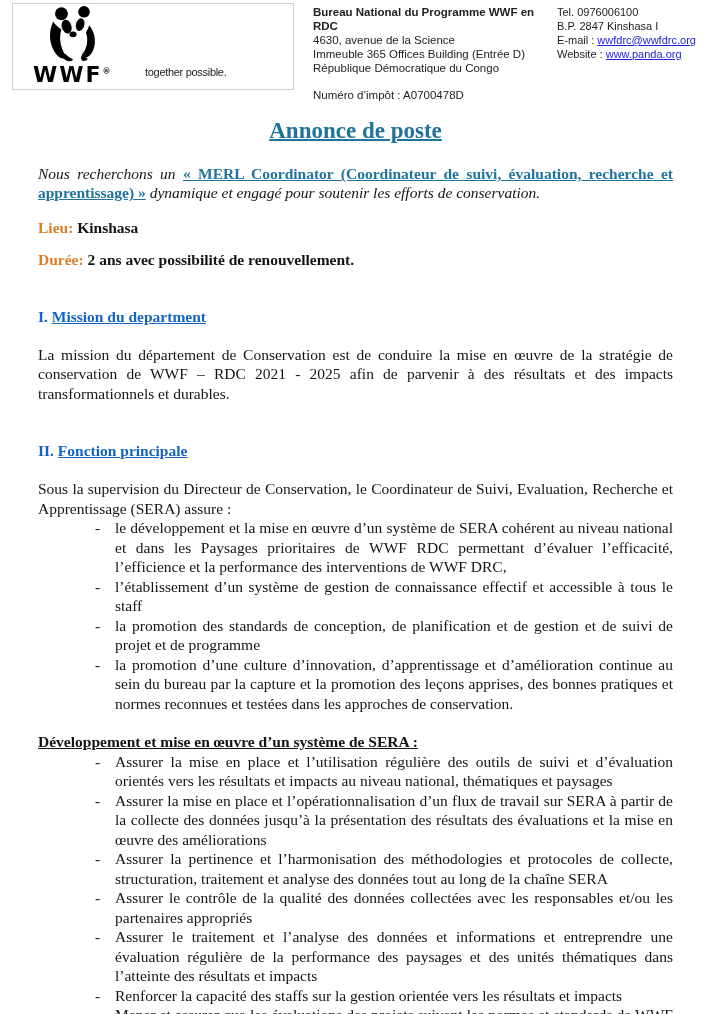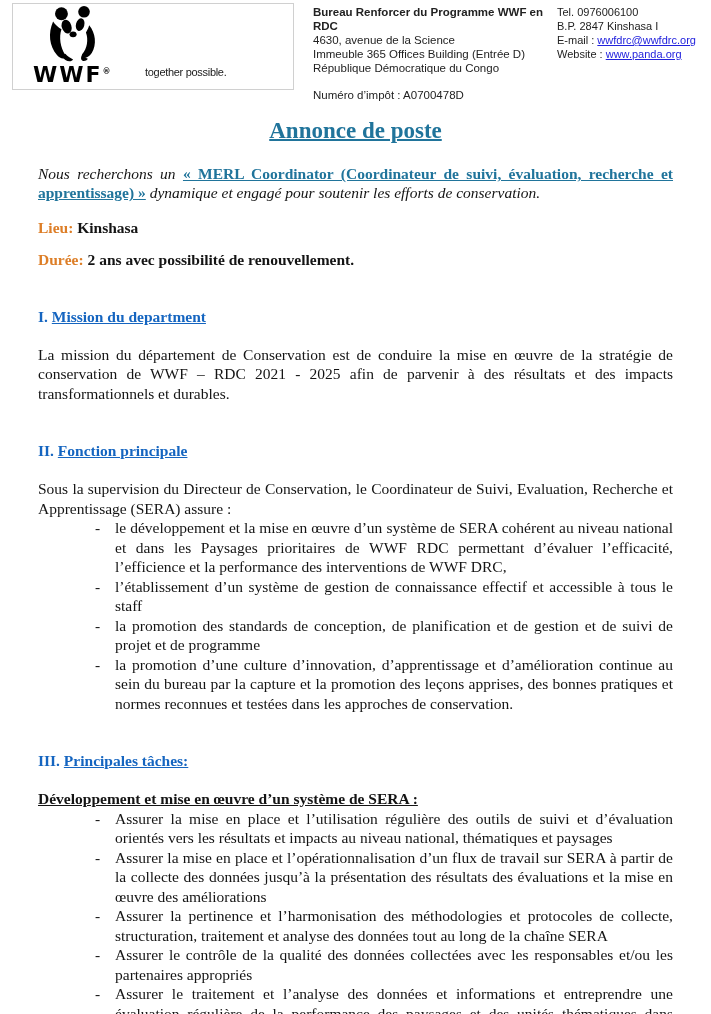--- a/index.html
+++ b/index.html
@@ -75,21 +75,21 @@
         <path d="M16 24 C8 42 10 62 22 76 C27 82 36 84 35 76 C27 64 25 48 29 36 C24 33 19 29 16 24 Z"></path>
         <path d="M72 30 C82 42 84 60 76 73 C70 82 58 84 61 75 C69 66 71 52 67 41 C69 38 71 34 72 30 Z"></path>
         <path d="M30 78 C34 86 44 88 47 83 C43 80 38 78 35 74 Z"></path>
         <path d="M60 78 C57 86 66 88 70 82 C66 80 63 80 60 77 Z"></path>
       </svg>
       <div class="wwf-word"><span>WWF</span><sup>®</sup></div>
       <div class="tagline">together possible.</div>
     </div>
 
     <div class="org-block">
-      <div class="org-name">Bureau Renforcer du Programme WWF en RDC</div>
+      <div class="org-name">Bureau National du Programme WWF en RDC</div>
       <div>4630, avenue de la Science</div>
       <div>Immeuble 365 Offices Building (Entrée D)</div>
       <div>République Démocratique du Congo</div>
       <div class="tax-line">Numéro d’impôt : A0700478D</div>
     </div>
 
     <div class="contact-block">
       <div>Tel. 0976006100</div>
       <div>B.P. 2847 Kinshasa I</div>
       <div><span>E-mail : </span><a class="hlink">wwfdrc@wwfdrc.org</a></div>
@@ -126,21 +126,20 @@
       <div class="li">
           <span class="dash">-</span>
           <span class="txt">la promotion des standards de conception, de planification et de gestion et de suivi de projet et de programme</span>
         </div>
       <div class="li">
           <span class="dash">-</span>
           <span class="txt">la promotion d’une culture d’innovation, d’apprentissage et d’amélioration continue au sein du bureau par la capture et la promotion des leçons apprises, des bonnes pratiques et normes reconnues et testées dans les approches de conservation.</span>
         </div>
     </div>
 
-    <div class="sec-head"><span>III.</span> <span class="ul">Principales tâches:</span></div>
 
     <div class="subhead">Développement et mise en œuvre d’un système de SERA :</div>
 
     <div class="blist">
       <div class="li">
           <span class="dash">-</span>
           <span class="txt">Assurer la mise en place et l’utilisation régulière des outils de suivi et d’évaluation orientés vers les résultats et impacts au niveau national, thématiques et paysages</span>
         </div>
       <div class="li">
           <span class="dash">-</span>

